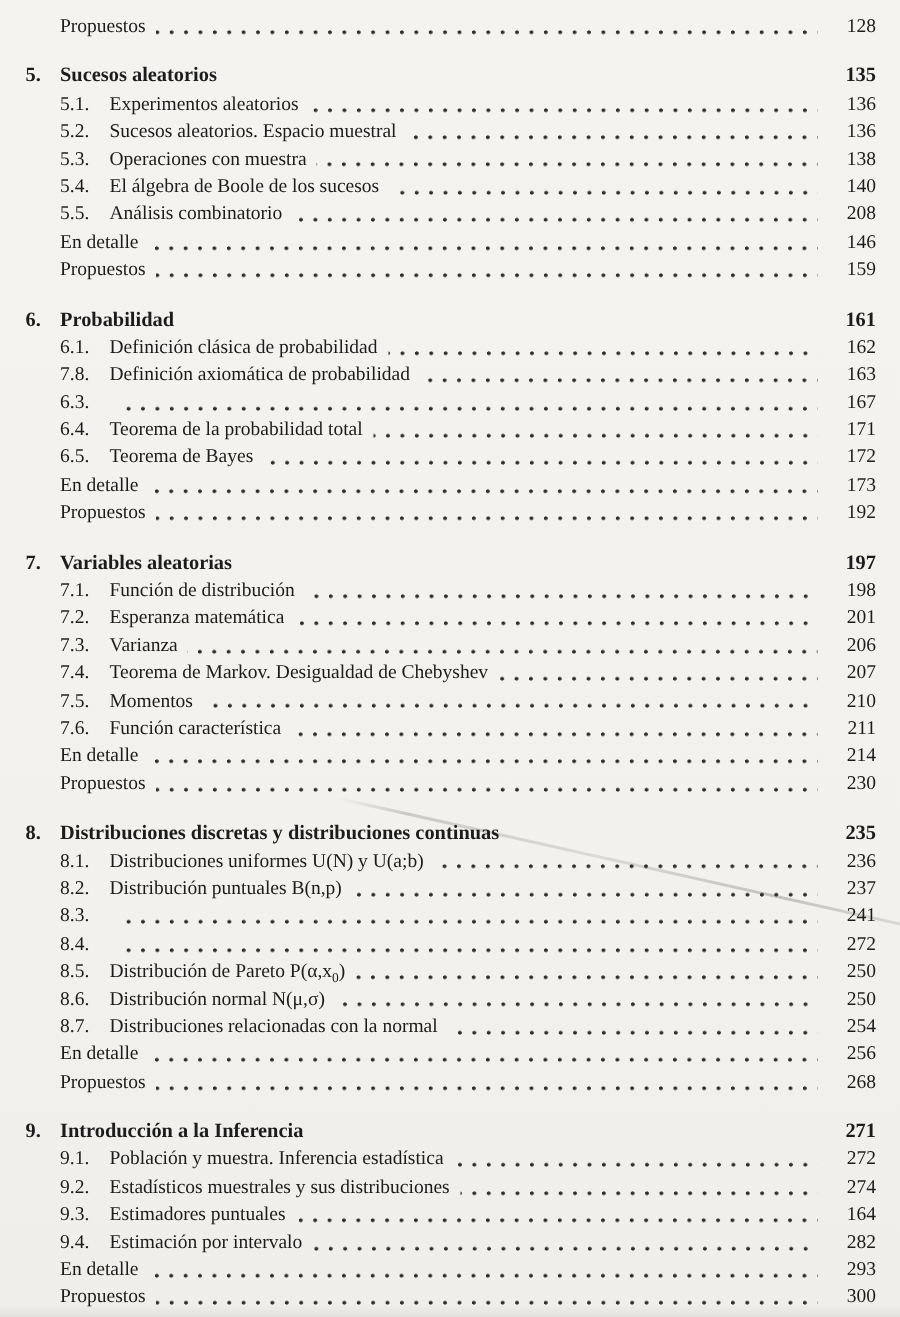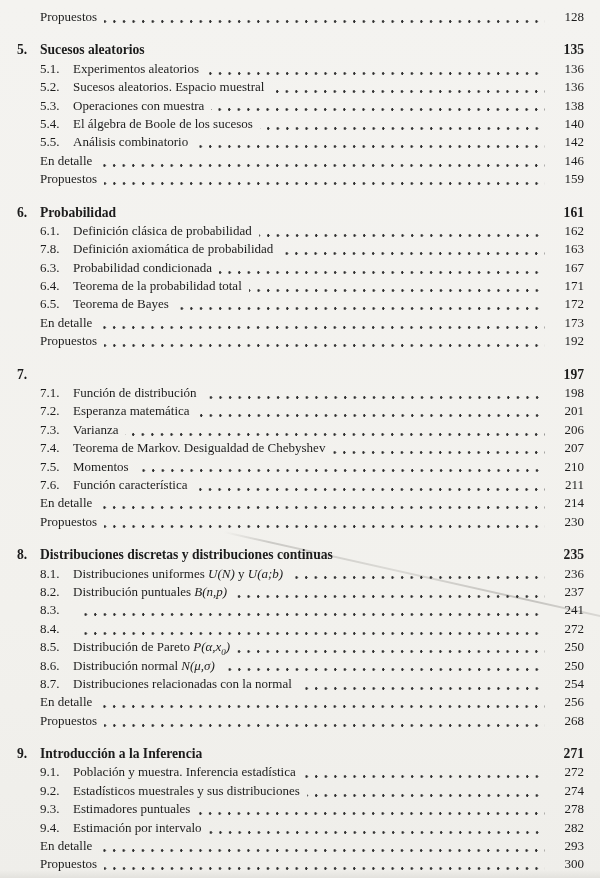--- a/index.html
+++ b/index.html
@@ -41,21 +41,20 @@
     padding-left: 23px; 
   }
   .entry .num {
     width: 33px;
     flex: 0 0 33px;
   }
   .title {
     flex: 0 0 auto;
   }
   .math {
-    font-style: italic;
   }
   sub.math {
     font-size: 9px;
     line-height: 0;
   }
   .leader {
     flex: 1 1 auto;
     align-self: flex-end;
     height: 3px;
     margin: 0 5px 3.5px 7px;
@@ -140,21 +139,21 @@
     <div class="row entry">
       <span class="num">5.4.</span>
       <span class="title"><span>El álgebra de Boole de los sucesos</span></span>
       <span class="leader"></span>
       <span class="pg">140</span>
     </div>
     <div class="row entry">
       <span class="num">5.5.</span>
       <span class="title"><span>Análisis combinatorio</span></span>
       <span class="leader"></span>
-      <span class="pg">142</span>
+      <span class="pg">208</span>
     </div>
     <div class="row entry">
       <span class="title"><span>En detalle</span></span>
       <span class="leader"></span>
       <span class="pg">146</span>
     </div>
     <div class="row entry">
       <span class="title"><span>Propuestos</span></span>
       <span class="leader"></span>
       <span class="pg">159</span>
@@ -172,21 +171,20 @@
       <span class="pg">162</span>
     </div>
     <div class="row entry">
       <span class="num">7.8.</span>
       <span class="title"><span>Definición axiomática de probabilidad</span></span>
       <span class="leader"></span>
       <span class="pg">163</span>
     </div>
     <div class="row entry">
       <span class="num">6.3.</span>
-      <span class="title"><span>Probabilidad condicionada</span></span>
       <span class="leader"></span>
       <span class="pg">167</span>
     </div>
     <div class="row entry">
       <span class="num">6.4.</span>
       <span class="title"><span>Teorema de la probabilidad total</span></span>
       <span class="leader"></span>
       <span class="pg">171</span>
     </div>
     <div class="row entry">
@@ -200,20 +198,21 @@
       <span class="leader"></span>
       <span class="pg">173</span>
     </div>
     <div class="row entry">
       <span class="title"><span>Propuestos</span></span>
       <span class="leader"></span>
       <span class="pg">192</span>
     </div>
     <div class="row chapter">
       <span class="num">7.</span>
+      <span class="title">Variables aleatorias</span>
       <span class="spacer"></span>
       <span class="pg">197</span>
     </div>
     <div class="row entry">
       <span class="num">7.1.</span>
       <span class="title"><span>Función de distribución</span></span>
       <span class="leader"></span>
       <span class="pg">198</span>
     </div>
     <div class="row entry">
@@ -327,21 +326,21 @@
     <div class="row entry">
       <span class="num">9.2.</span>
       <span class="title"><span>Estadísticos muestrales y sus distribuciones</span></span>
       <span class="leader"></span>
       <span class="pg">274</span>
     </div>
     <div class="row entry">
       <span class="num">9.3.</span>
       <span class="title"><span>Estimadores puntuales</span></span>
       <span class="leader"></span>
-      <span class="pg">278</span>
+      <span class="pg">164</span>
     </div>
     <div class="row entry">
       <span class="num">9.4.</span>
       <span class="title"><span>Estimación por intervalo</span></span>
       <span class="leader"></span>
       <span class="pg">282</span>
     </div>
     <div class="row entry">
       <span class="title"><span>En detalle</span></span>
       <span class="leader"></span>

